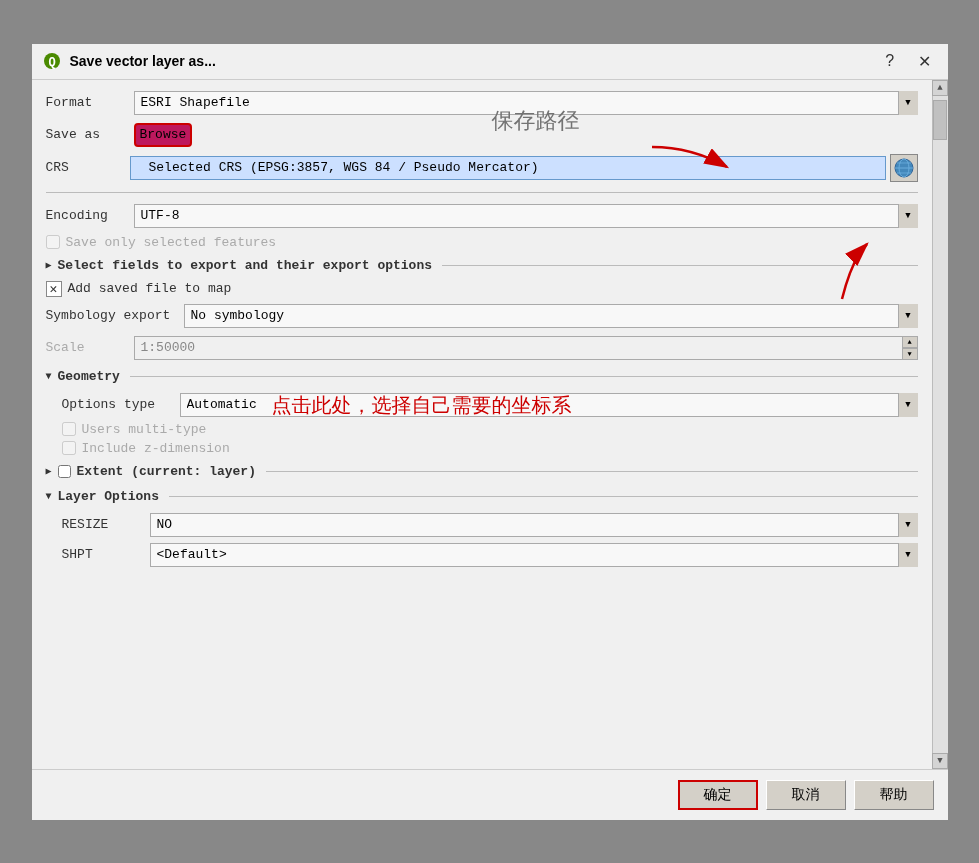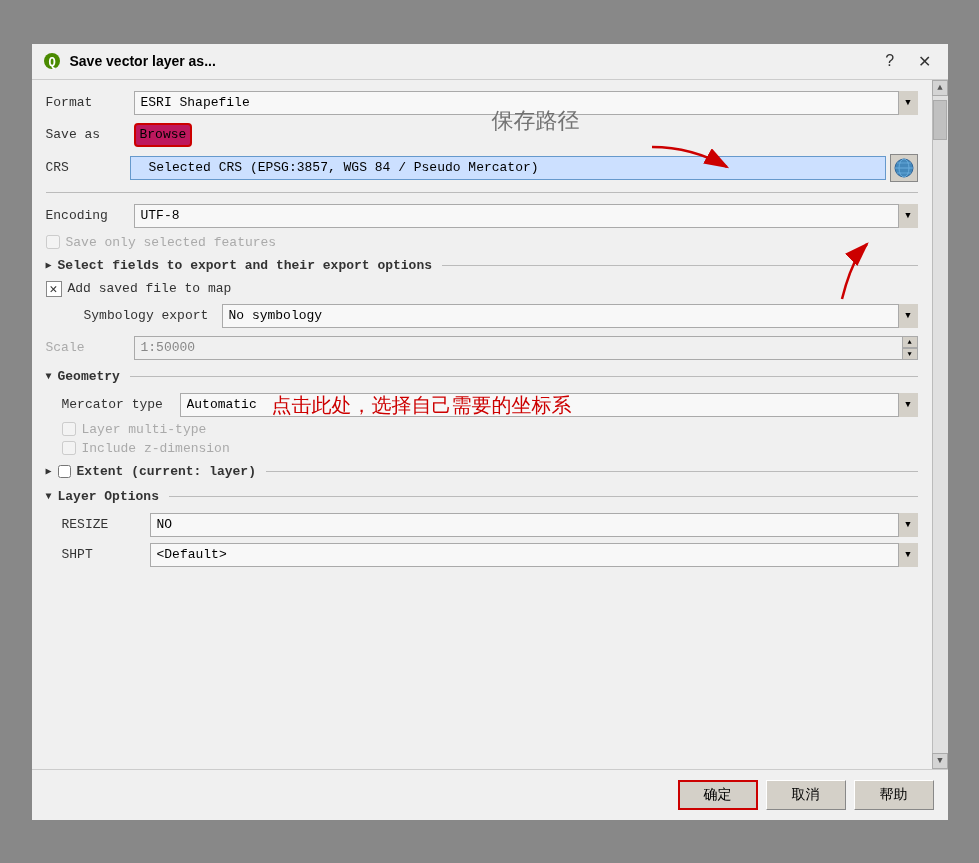--- a/index.html
+++ b/index.html
@@ -427,21 +427,21 @@
           <span class="collapsible-label">Select fields to export and their export options</span>
           <div class="collapsible-line"></div>
         </div>
 
         <div class="add-map-row">
           <div class="x-checkbox">✕</div>
           <span class="checkbox-label checkbox-label-active">Add saved file to map</span>
         </div>
 
         <div class="form-row">
-          <span class="form-label form-label-wide" style="width:130px;margin-left:38px;">Symbology export</span>
+          <span class="form-label form-label-wide" style="width:130px;">Symbology export</span>
           <div class="select-wrapper">
             <select>
               <option>No symbology</option>
             </select>
             <div class="select-arrow">▼</div>
           </div>
         </div>
 
         <div class="form-row">
           <span class="form-label" style="color:#aaa;">Scale</span>
@@ -456,32 +456,32 @@
 
         <div class="collapsible-header">
           <span class="collapsible-arrow">▼</span>
           <span class="collapsible-label">Geometry</span>
           <div class="collapsible-line"></div>
         </div>
 
         <div class="section-content">
 
           <div class="form-row">
-            <span class="form-label form-label-wide">Mercator type</span>
+            <span class="form-label form-label-wide">Options type</span>
             <div class="select-wrapper">
               <select>
                 <option>Automatic</option>
               </select>
               <div class="select-arrow">▼</div>
             </div>
           </div>
 
           <div class="checkbox-row">
             <input type="checkbox" disabled="" style="">
-            <span class="checkbox-label">Layer multi-type</span>
+            <span class="checkbox-label">Users multi-type</span>
           </div>
 
           <div class="checkbox-row">
             <input type="checkbox" disabled="" style="">
             <span class="checkbox-label">Include z-dimension</span>
           </div>
         </div>
 
         <div class="collapsible-header">
           <span class="collapsible-arrow">▶</span>

